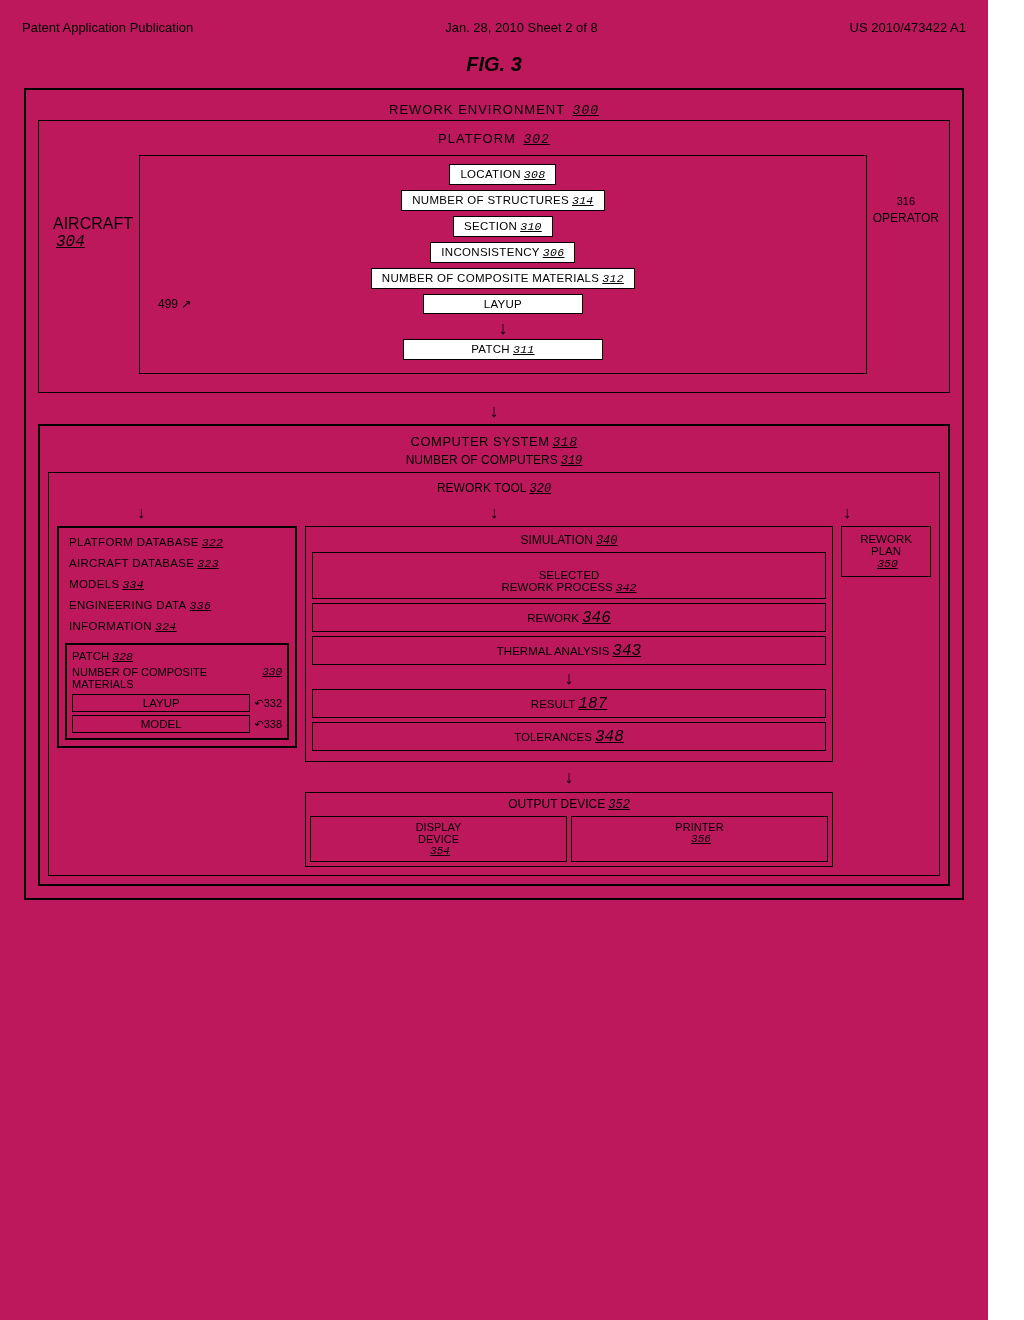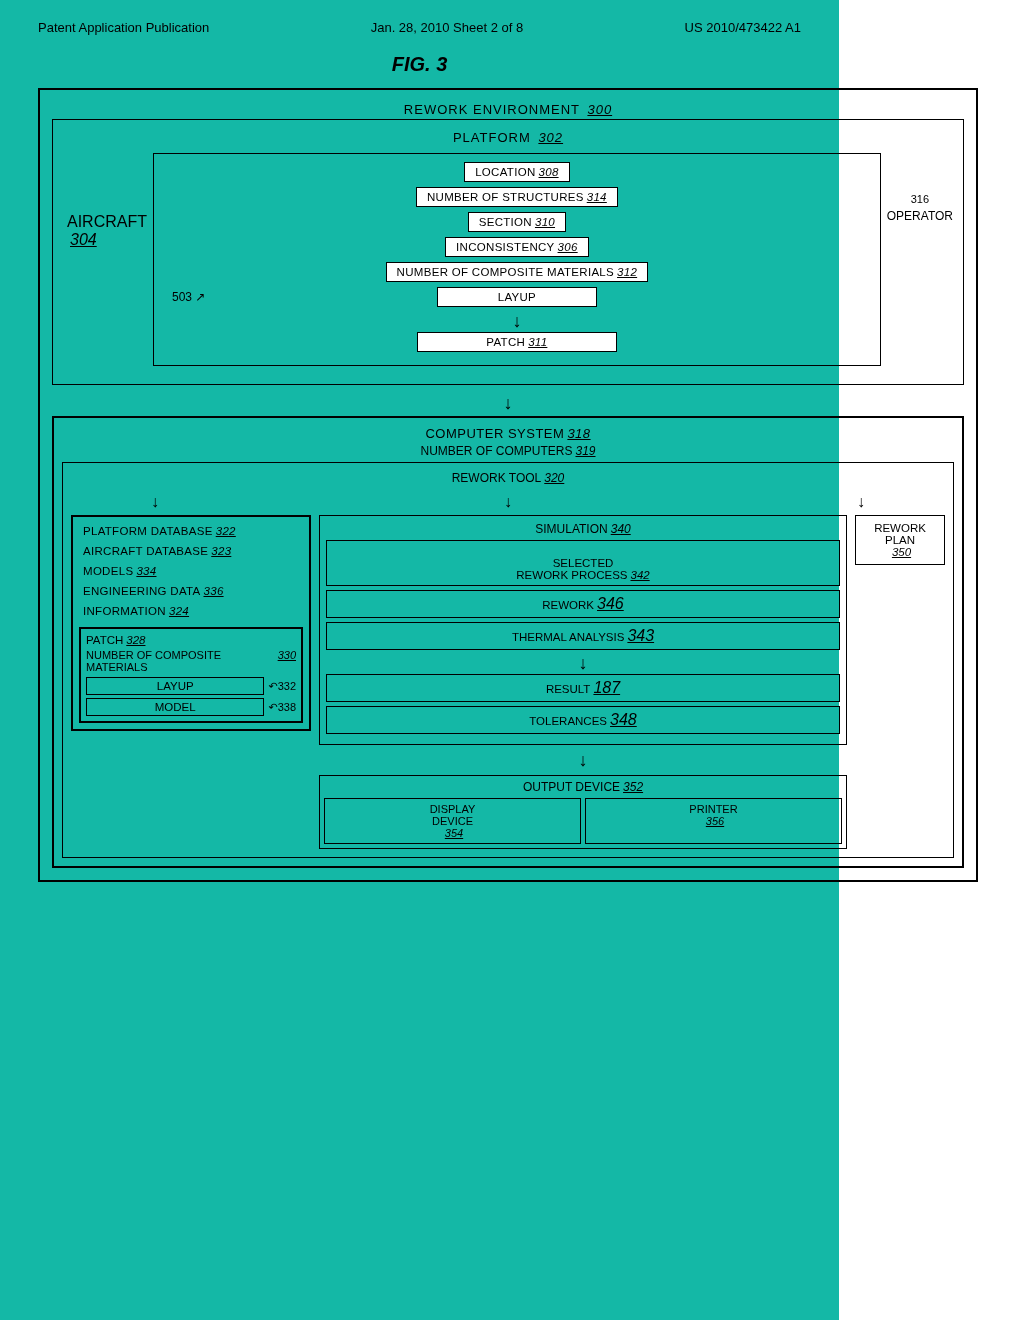--- a/index.html
+++ b/index.html
@@ -5,24 +5,24 @@
     * { box-sizing: border-box; margin: 0; padding: 0; }
     body {
       background: #fff;
       font-family: Arial, Helvetica, sans-serif;
       width: 1024px;
       min-height: 1320px;
       color: #000;
     }
 
     .page {
-      width: 839px;
+      width: 988px;
       min-height: 1320px;
-      background: #14b8a6;
-      padding: 20px 38px;
+      background: #be185d;
+      padding: 20px 22px;
     }
 
     .header {
       display: flex;
       justify-content: space-between;
       align-items: flex-start;
       margin-bottom: 18px;
       font-size: 13px;
     }
 
@@ -252,20 +252,21 @@
       font-size: 18px;
       line-height: 1;
       margin: 2px 0;
     }
 
     
     .rn {
       font-style: italic;
       text-decoration: underline;
       margin-left: 3px;
+      font-family: Liberation Mono, monospace;
     }
   </style>
 </head>
 <body>
 
 <div class="page">
 
   <div class="header">
     <span>Patent Application Publication</span>
     <span>Jan. 28, 2010   Sheet 2 of 8</span>
@@ -320,21 +321,21 @@
             </div>
           </div>
 
           <div class="nested-row">
             <div class="inner-box">
               <span>NUMBER OF COMPOSITE MATERIALS</span><span class="rn">312</span>
             </div>
           </div>
 
           <div class="nested-row" style="position:relative;">
-            <span style="position:absolute; left:10px; top:50%; transform:translateY(-50%); font-size:12px;"><span>503</span> ↗</span>
+            <span style="position:absolute; left:10px; top:50%; transform:translateY(-50%); font-size:12px;"><span>499</span> ↗</span>
             <div class="inner-box" style="min-width:160px;">
               <span>LAYUP</span>
             </div>
           </div>
 
           <div class="arrow-down">↓</div>
 
           <div class="nested-row">
             <div class="inner-box" style="min-width:200px;">
               <span>PATCH</span><span class="rn">311</span>

